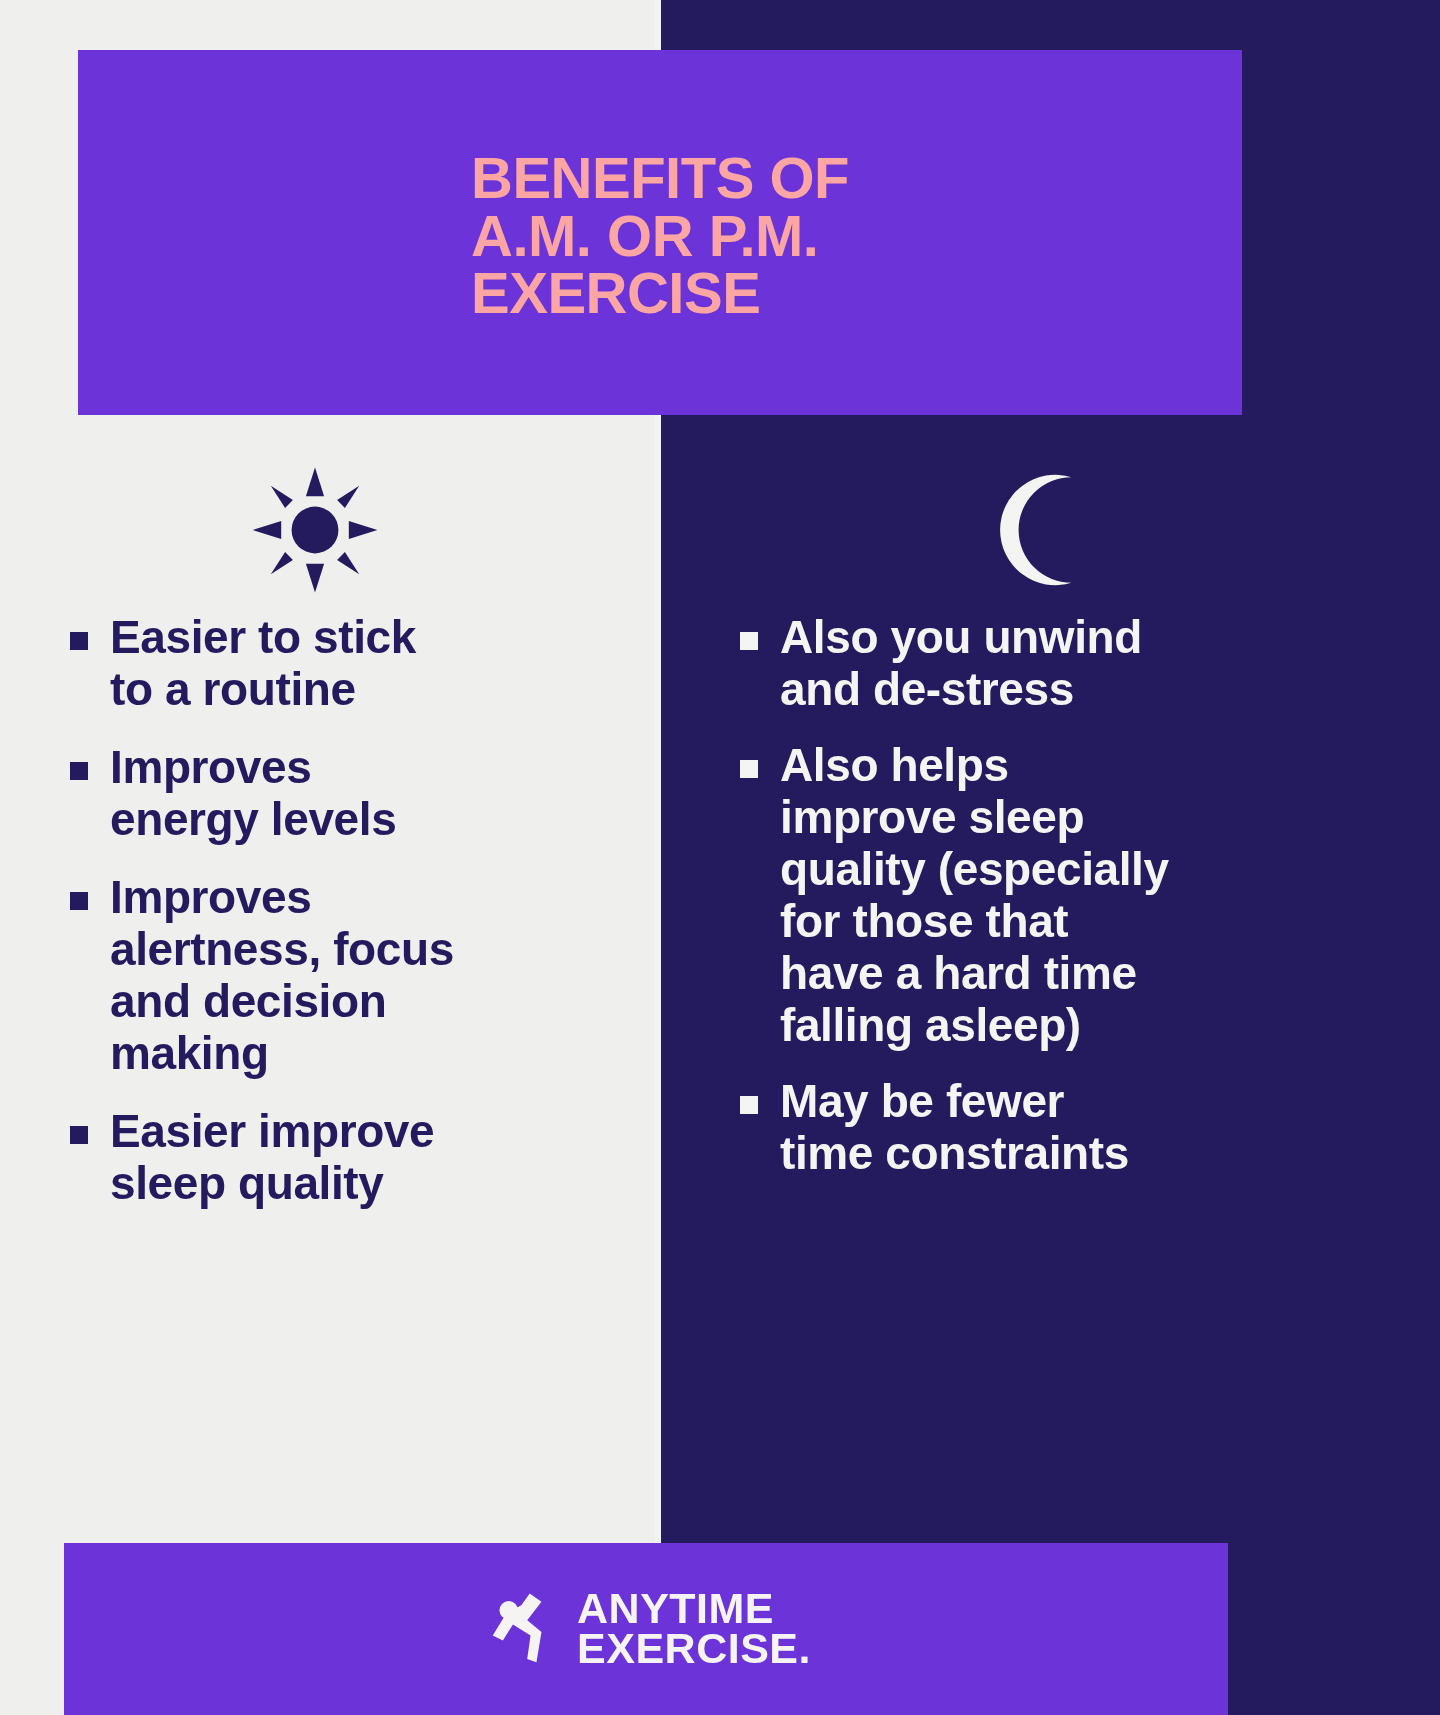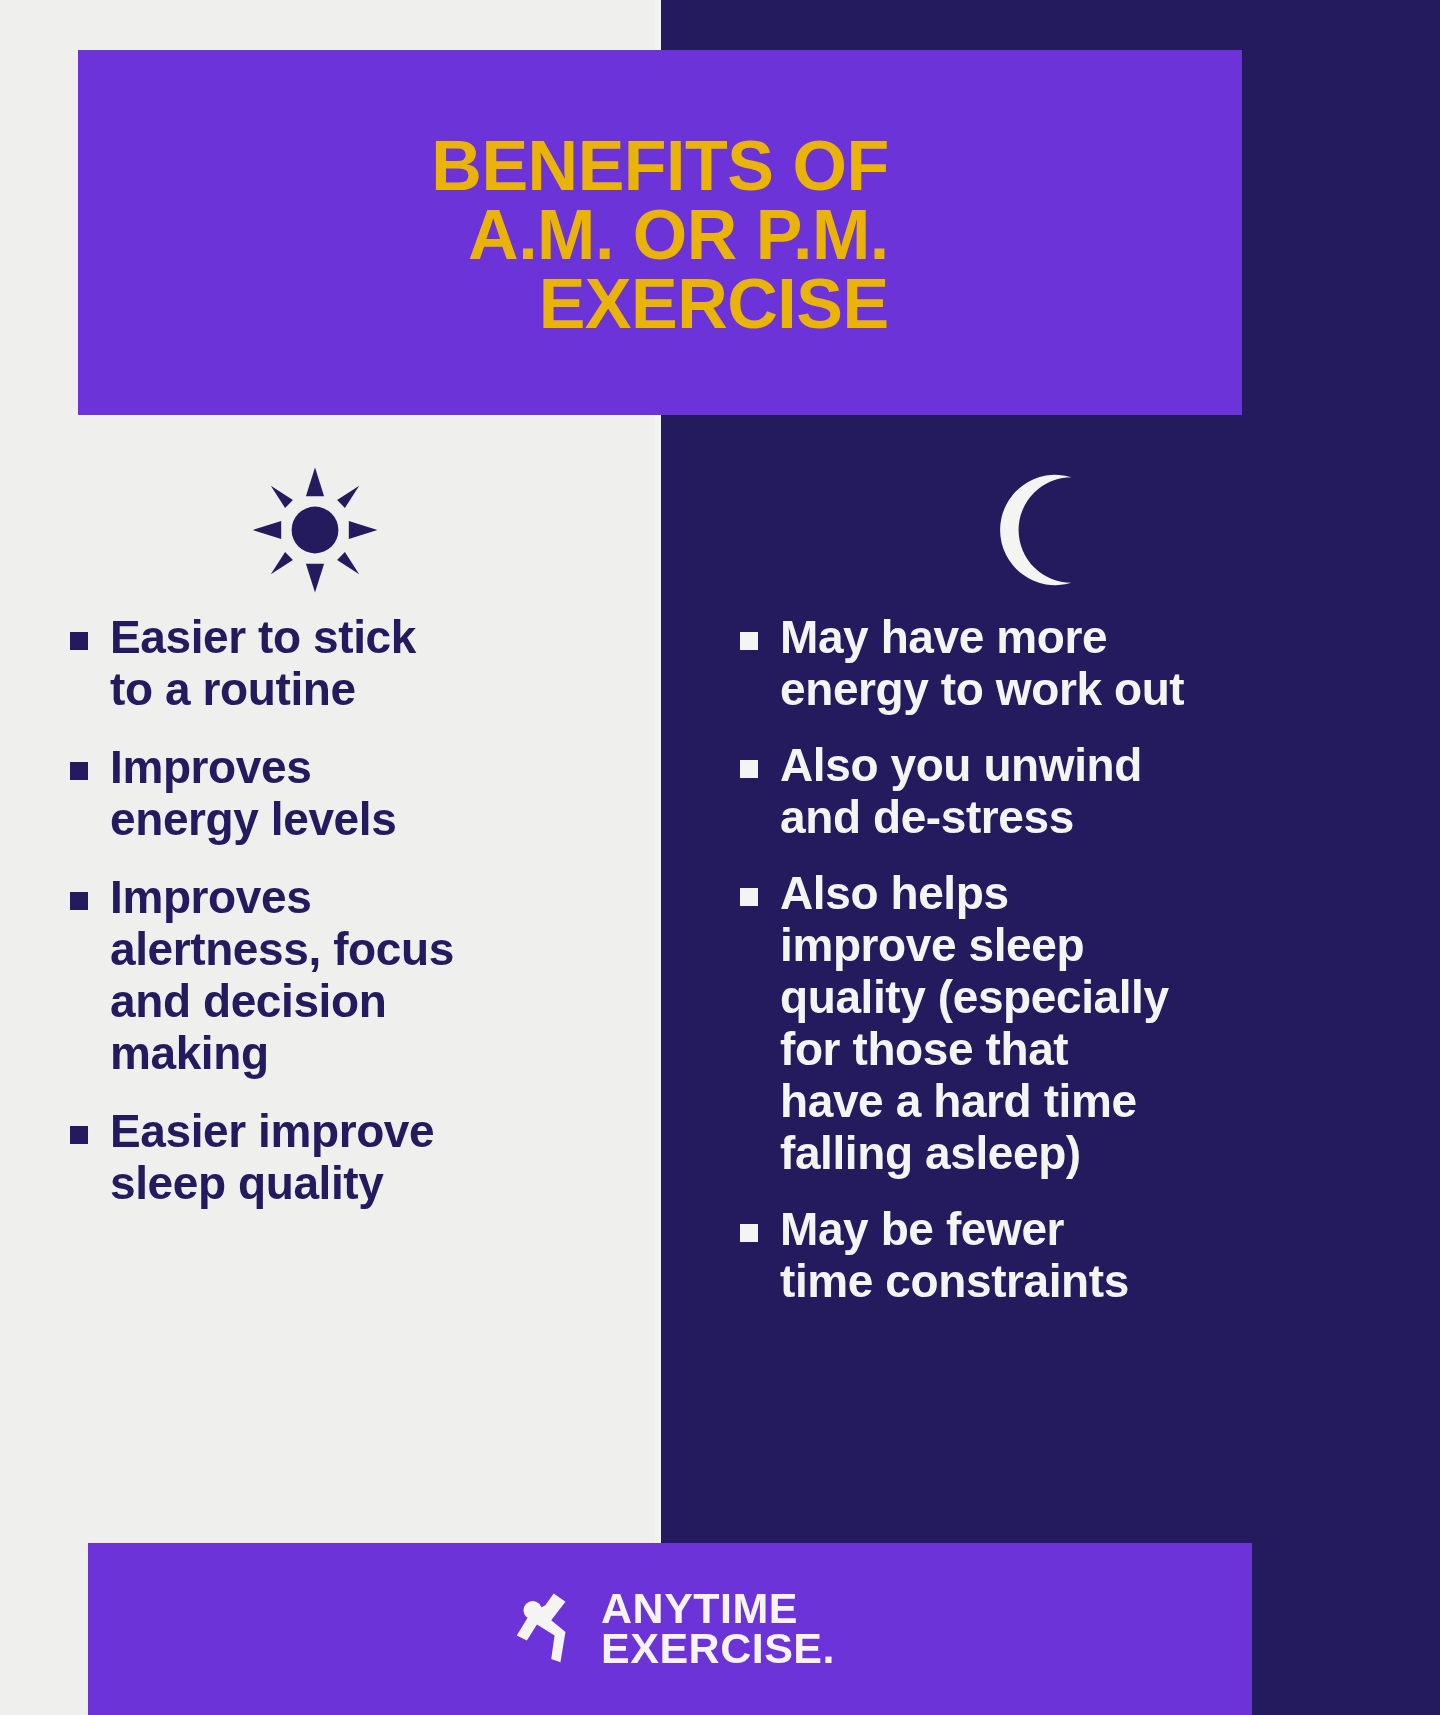--- a/index.html
+++ b/index.html
@@ -49,26 +49,26 @@
     left: 78px;
     top: 50px;
     width: 1164px;
     height: 365px;
     background: #6c34d8;
     display: flex;
     align-items: center;
     justify-content: center;
   }
   .header-title {
-    color: #eab308;
-    font-size: 70px;
+    color: #fca5a5;
+    font-size: 58px;
     font-weight: bold;
     line-height: 0.99;
     letter-spacing: -0.5px;
-    text-align: right;
+    text-align: left;
     text-transform: uppercase;
     white-space: pre-line;
     padding-top: 6px;
   }
 
   
   .columns {
     position: absolute;
     left: 0;
     top: 452px;
@@ -123,21 +123,21 @@
   }
   .col-am .bullet-marker { background: #241a5e; }
   .col-am .bullet-text   { color: #241a5e; }
   .col-pm .bullet-marker { background: #f4f4f2; }
   .col-pm .bullet-text   { color: #f4f4f2; }
   .col-pm .bullet-item   { margin-bottom: 24px; }
 
   
   .footer-band {
     position: absolute;
-    left: 88px;
+    left: 64px;
     top: 1543px;
     width: 1164px;
     height: 172px;
     background: #6c34d8;
     display: flex;
     align-items: center;
     justify-content: center;
   }
   .logo {
     display: flex;
@@ -222,25 +222,20 @@
       <div class="icon-row pm">
         <span>
           <svg width="120" height="120" viewBox="0 0 100 100" aria-hidden="true">
             <path d="M72 6 A46 46 0 1 0 72 94 A38 38 0 1 1 72 6 Z" fill="#f4f4f2"></path>
           </svg>
         </span>
       </div>
       <ul class="bullet-list">
         <li class="bullet-item">
           <span class="bullet-marker"></span>
-          <span class="bullet-text">May have more
-energy to work out</span>
-        </li>
-        <li class="bullet-item">
-          <span class="bullet-marker"></span>
           <span class="bullet-text">Also you unwind
 and de-stress</span>
         </li>
         <li class="bullet-item">
           <span class="bullet-marker"></span>
           <span class="bullet-text">Also helps
 improve sleep
 quality (especially
 for those that
 have a hard time

